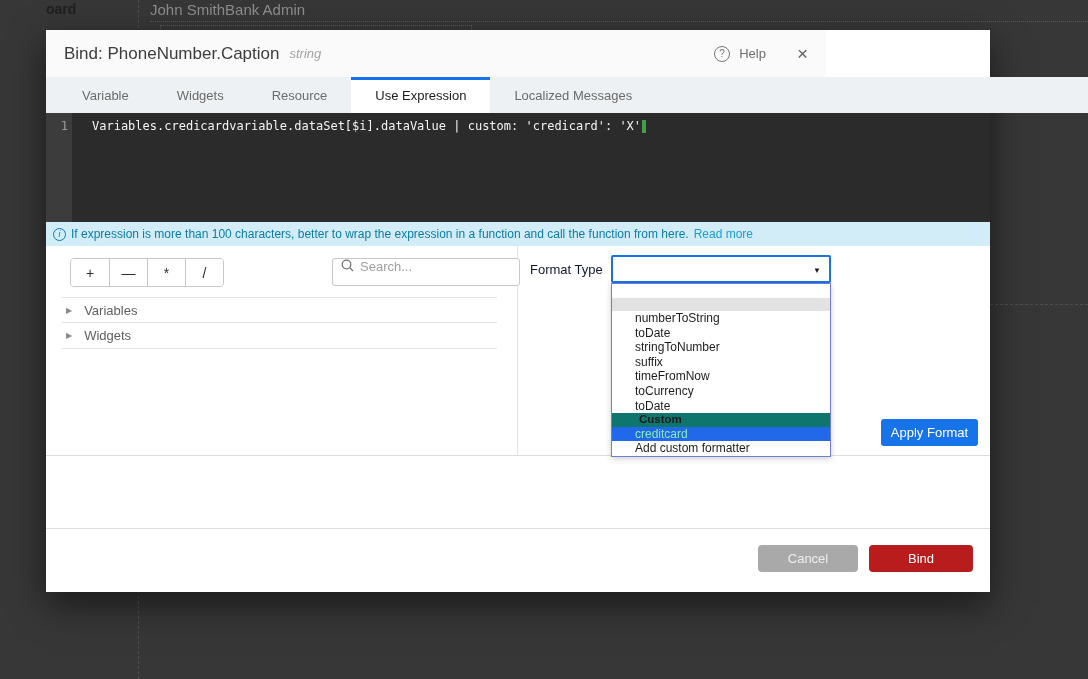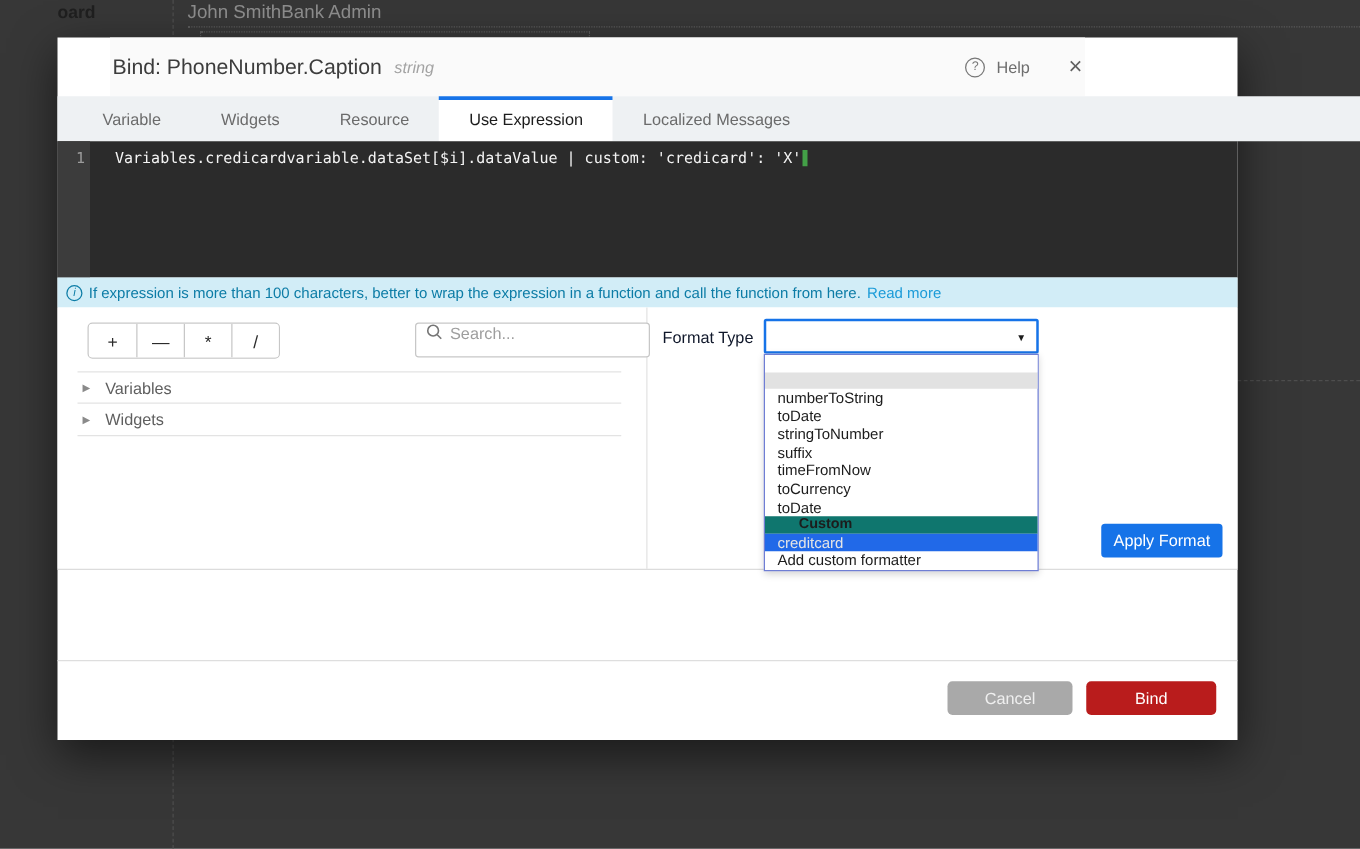--- a/index.html
+++ b/index.html
@@ -12,21 +12,21 @@
   .bg-vline { position:absolute; left:138px; top:0; bottom:0; border-left:1px dashed #4e4e4e; }
   .bg-dotline { position:absolute; left:150px; right:0; top:21px; border-top:1px dotted #5a5a5a; }
   .bg-dotbox { position:absolute; left:160px; top:25px; width:312px; height:42px; border:1px dotted #5a5a5a; }
   .bg-hline-right { position:absolute; left:990px; right:0; top:304px; border-top:1px dashed #4e4e4e; }
 
   
   .modal { position:absolute; left:46px; top:30px; width:944px; height:562px; background:#fff;
            box-shadow:0 12px 34px rgba(0,0,0,.55); }
 
   .mheader { position:absolute; left:0; top:0; width:780px; height:47px; background:#fafafa;
-             display:flex; align-items:center; padding:0 2px;margin-left:42px; }
+             display:flex; align-items:center; padding:0 18px; }
   .mtitle { font-size:17px; color:#3c3c3c; }
   .mtype { font-size:13px; font-style:italic; color:#a3a3a3; margin-left:10px; }
   .mheader-right { margin-left:auto; display:flex; align-items:center; gap:9px; }
   .help-icon { width:16px; height:16px; border:1.5px solid #777; border-radius:50%;
                color:#777; font-size:10px; line-height:13px; text-align:center; }
   .help-label { font-size:13px; color:#6e6e6e; margin-right:22px; }
   .close-icon { font-size:19px; color:#616161; cursor:default; line-height:19px; }
 
   .tabs { position:absolute; left:0; top:47px; width:1056px; height:36px; background:#eef1f3;
           display:flex; align-items:stretch; padding-left:12px; }
@@ -74,23 +74,23 @@
   .fmt-label { position:absolute; left:484px; top:232px; font-size:13px; color:#0f172a; }
   .fmt-select { position:absolute; left:565px; top:225px; width:220px; height:28px; background:#fff;
                 border:2px solid #1673e8; border-radius:2px; display:flex; align-items:center; }
   .fmt-caret { position:absolute; right:8px; top:9px; font-size:8px; color:#1c1c1c; }
 
   .dropdown { position:absolute; left:565px; top:253px; width:220px; background:#fff;
               border:1px solid #6f7ed4; z-index:5; font-size:12px; color:#1c1c1c;
               box-shadow:0 2px 6px rgba(0,0,0,.18); }
   .dd-spacer-white { height:14px; background:#fff; }
   .dd-spacer-gray { height:13px; background:#e2e2e2; }
-  .dd-item { height:14.6px; line-height:14.6px; padding-left:10px; white-space:nowrap; }
+  .dd-item { height:14.6px; line-height:14.6px; padding-left:23px; white-space:nowrap; }
   .dd-group { height:13.5px; line-height:13.5px; padding-left:27px; background:#0f766e; font-weight:bold; font-size:11.5px; }
-  .dd-item.selected { background:#2169e8; color:#e5e5e5; }
+  .dd-item.selected { background:#2169e8; color:#86efac; }
 
   .apply-btn { position:absolute; left:835px; top:389px; width:97px; height:27px; background:#1673e8;
                color:#fff; border:none; border-radius:3px; font-size:13px; font-family:"Liberation Sans", sans-serif; }
 
   .footer-line { position:absolute; left:0; top:498px; width:944px; border-top:1px solid #dedede; }
   .btn { position:absolute; top:515px; height:27px; border:none; border-radius:4px; font-size:13px;
          color:#fff; font-family:"Liberation Sans", sans-serif; }
   .cancel-btn { left:712px; width:100px; background:#a9a9a9; color:#efefef; }
   .bind-btn { left:823px; width:104px; background:#b91c1c; }
 </style>

